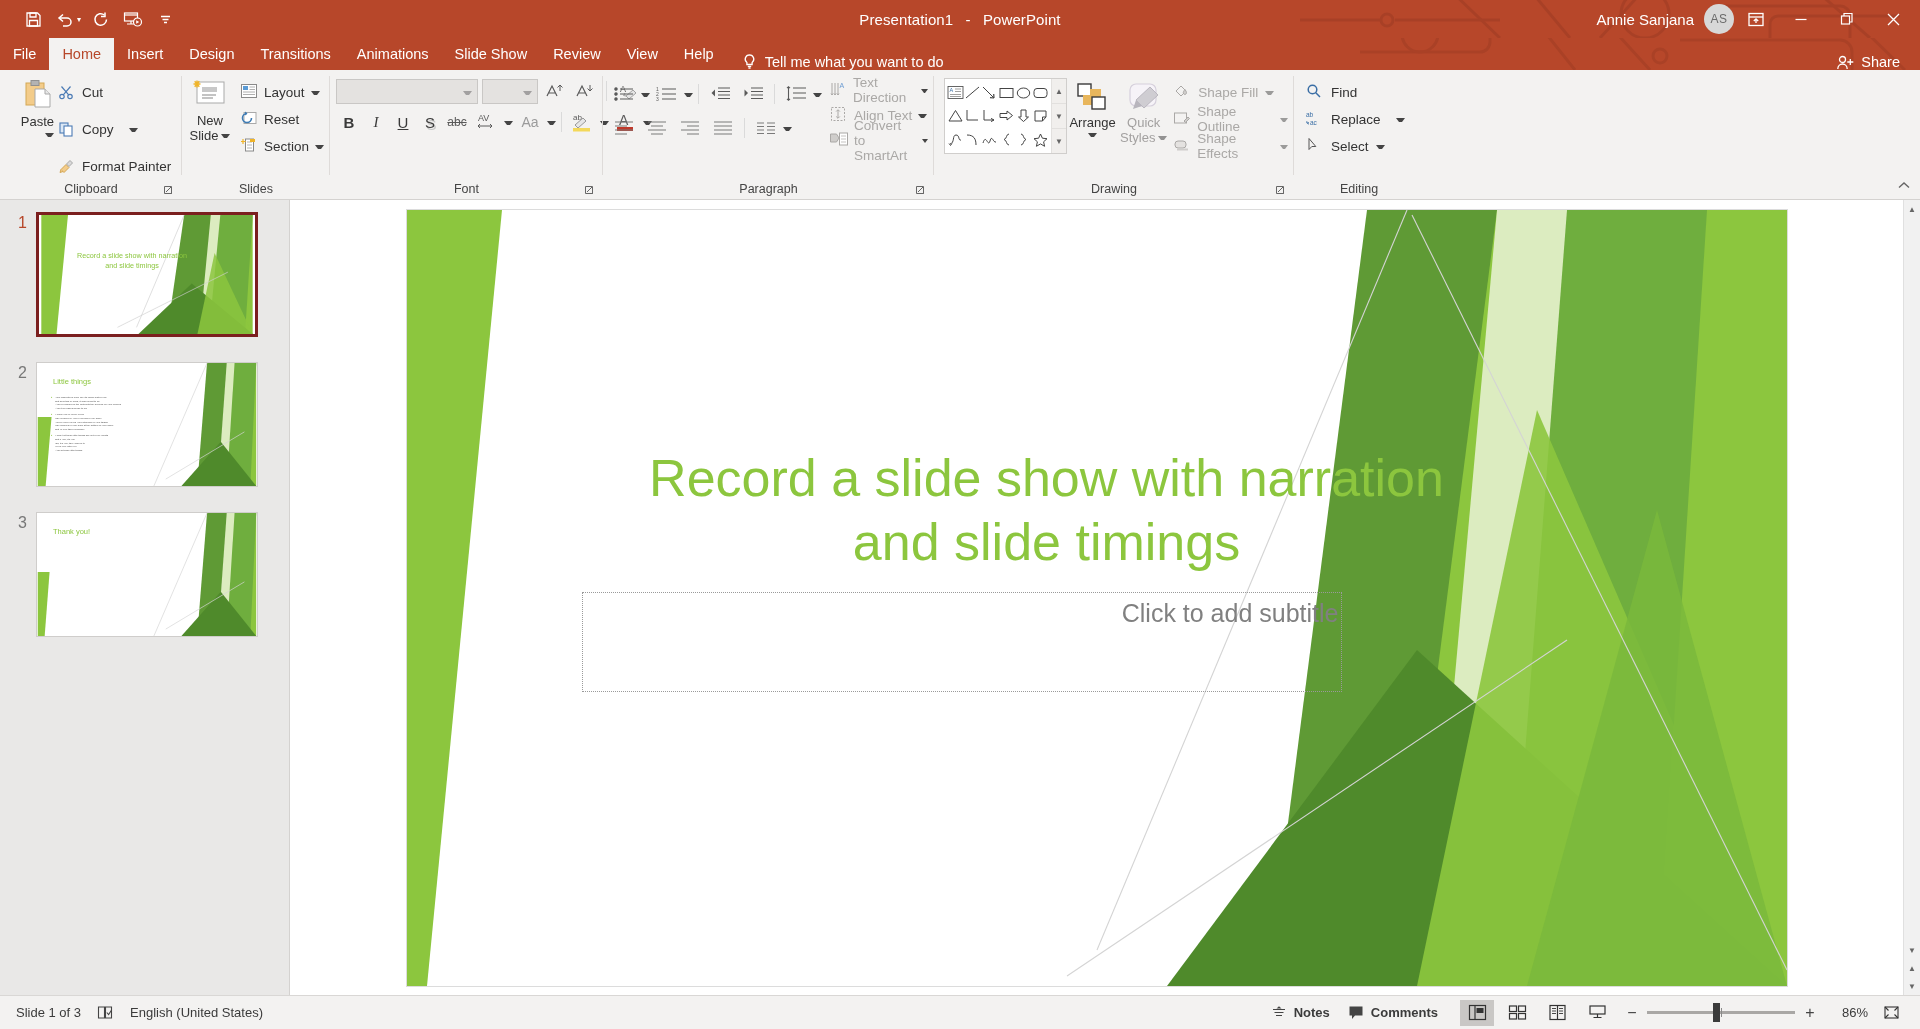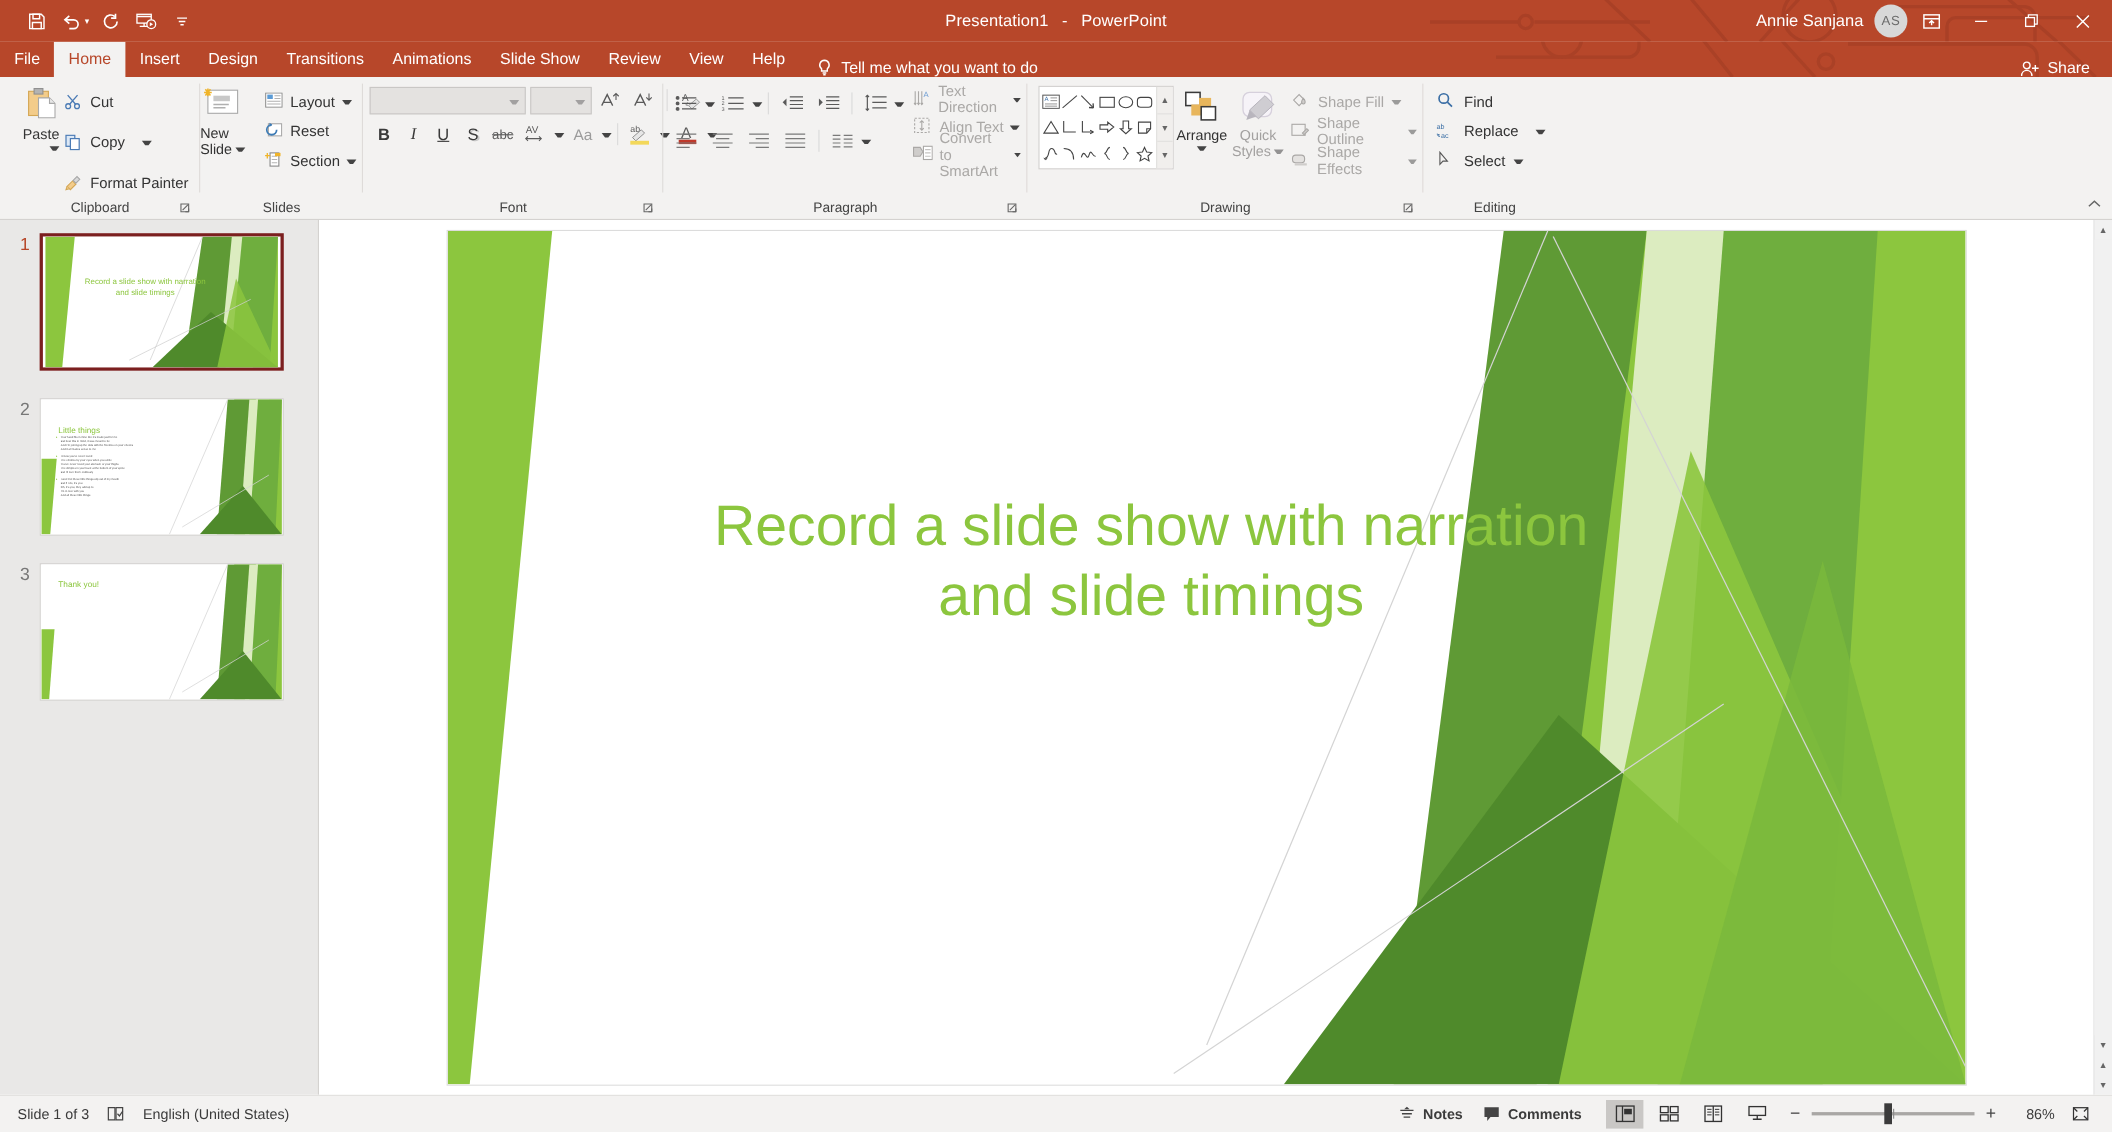--- a/index.html
+++ b/index.html
@@ -80,21 +80,21 @@
   .clip-items { display: flex; flex-direction: column; padding-top: 5px; gap: 13px; }
   .clip-item { display: flex; align-items: center; gap: 7px; height: 24px; padding: 0 6px 0 4px; font-size: 13.5px; color: #333; }
   .clip-item .ci { width: 17px; height: 17px; display: flex; align-items: center; justify-content: center; }
   .caret-dn { font-size: 0; width: 9px; height: 9px; display:inline-block; }
   .caret-dn::after {
     content:""; display:block; border-left:3.5px solid transparent; border-right:3.5px solid transparent;
     border-top:4px solid #444; margin-top:3px;
   }
 
   
-  .newslide { width: 62px; display: flex; flex-direction: column; align-items: flex-start; padding-top: 4px; }
+  .newslide { width: 62px; display: flex; flex-direction: column; align-items: center; padding-top: 4px; }
   .newslide .lbl { font-size: 13px; color: #333; line-height: 15px; text-align: center; }
   .slides-items { display: flex; flex-direction: column; padding-top: 5px; gap: 3px; }
   .slides-item { display: flex; align-items: center; gap: 6px; height: 24px; padding: 0 6px 0 3px; font-size: 13.5px; color: #333; }
 
   
   .font-row1 { display: flex; align-items: center; gap: 4px; padding: 2px 6px 0; }
   .font-row2 { display: flex; align-items: center; gap: 1px; padding: 5px 6px 0; }
   .fontbox {
     height: 25px; background: #e4e2e0; border: 1px solid #c9c7c5; display: flex; align-items: center;
     justify-content: flex-end; padding-right: 5px;
@@ -925,21 +925,21 @@
             <rect width="222" height="125" fill="#fff"></rect>
             <path d="M0 55h14L8 125H0z" fill="#8cc63e"></path>
             <path d="M178 0h44v125h-44z" fill="#8cc63e"></path>
             <path d="M172 0h26l-10 125h-26z" fill="#5f9a35"></path>
             <path d="M192 0h18l-5 125h-22z" fill="#dcecc0"></path>
             <path d="M200 0h22l-6 125h-24z" fill="#6fae3e"></path>
             <path d="M186 80l36 45h-76z" fill="#4f8a2b"></path>
             <path d="M172 0L118 125" stroke="#d5d5d5" stroke-width="0.7" fill="none"></path>
             <path d="M130 118L210 70" stroke="#d5d5d5" stroke-width="0.7" fill="none"></path>
           </svg>
-          <div style="position:absolute;left:16px;top:24px;font-size:7.5px;color:#8cc63e">Little things</div>
+          <div style="position:absolute;left:16px;top:14px;font-size:7.5px;color:#8cc63e">Little things</div>
           <div style="position:absolute;left:14px;top:33px;right:62px;font-size:2.5px;line-height:3.6px;color:#4a4a4a">
             <div style="display:flex;gap:3px;margin-bottom:3px">
               <span style="color:#8cc63e">▸</span>
               <span>
                 <span style="display:block">Your hand fits in mine like it's made just for me</span>
                 <span style="display:block">But bear this in mind, it was meant to be</span>
                 <span style="display:block">And I'm joining up the dots with the freckles on your cheeks</span>
                 <span style="display:block">And it all makes sense to me</span>
               </span>
             </div>
@@ -1005,20 +1005,23 @@
             <path d="M1000 0L690 740"></path>
             <path d="M660 766L1160 430"></path>
             <path d="M1005 5L1380 760"></path>
           </g>
         </svg>
 
         <div style="position:absolute;left:240px;top:236px;width:800px;text-align:center;font-size:52px;line-height:64px;color:#8cc63e">
           <span>Record a slide show with narration and slide timings</span>
         </div>
 
+        <div style="position:absolute;left:175px;top:382px;width:760px;height:100px;border:1px dotted #9a9a9a;">
+          <div style="position:absolute;right:2px;top:6px;font-size:25px;color:#808080">Click to add subtitle</div>
+        </div>
 
       </div>
     </div>
 
     <div class="vscroll">
       <div class="vs-arrow">▲</div>
       <div class="vs-track"></div>
       <div class="vs-arrow">▼</div>
       <div class="vs-arrow">▲</div>
       <div class="vs-arrow">▼</div>

